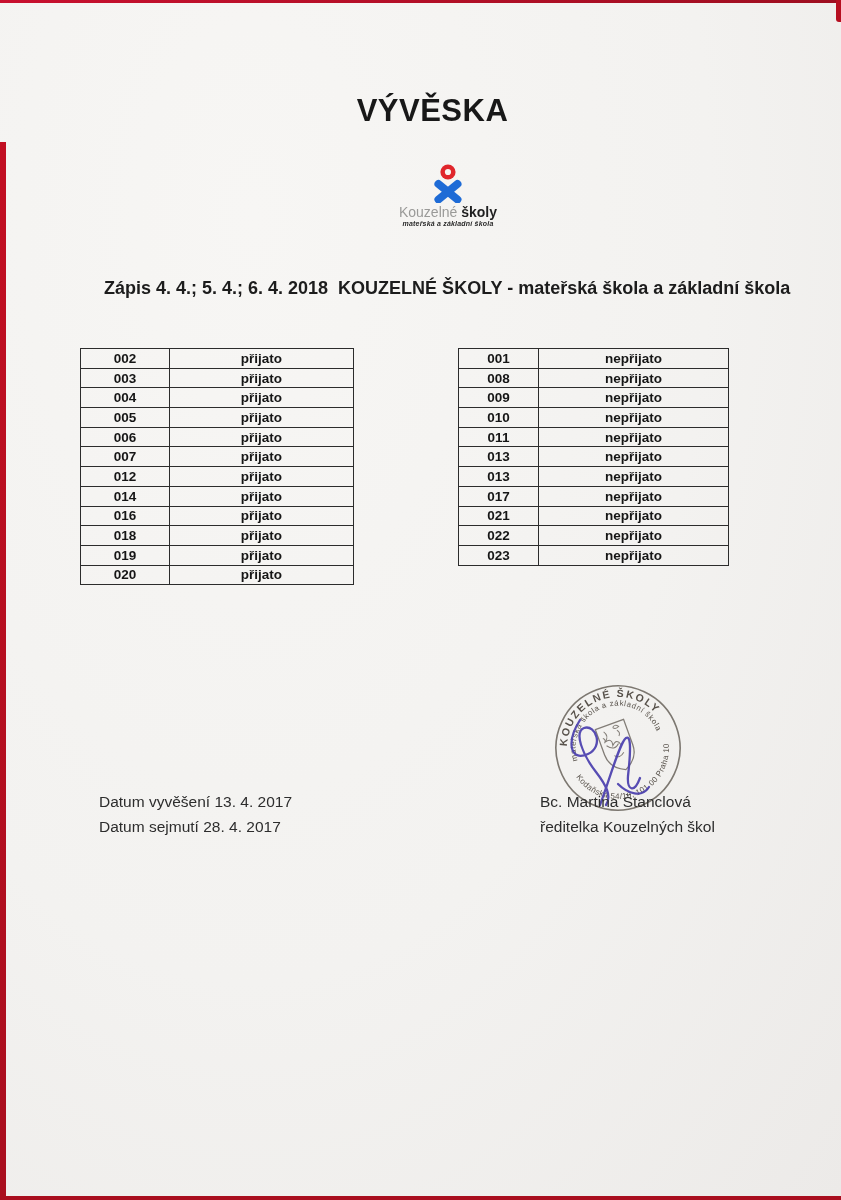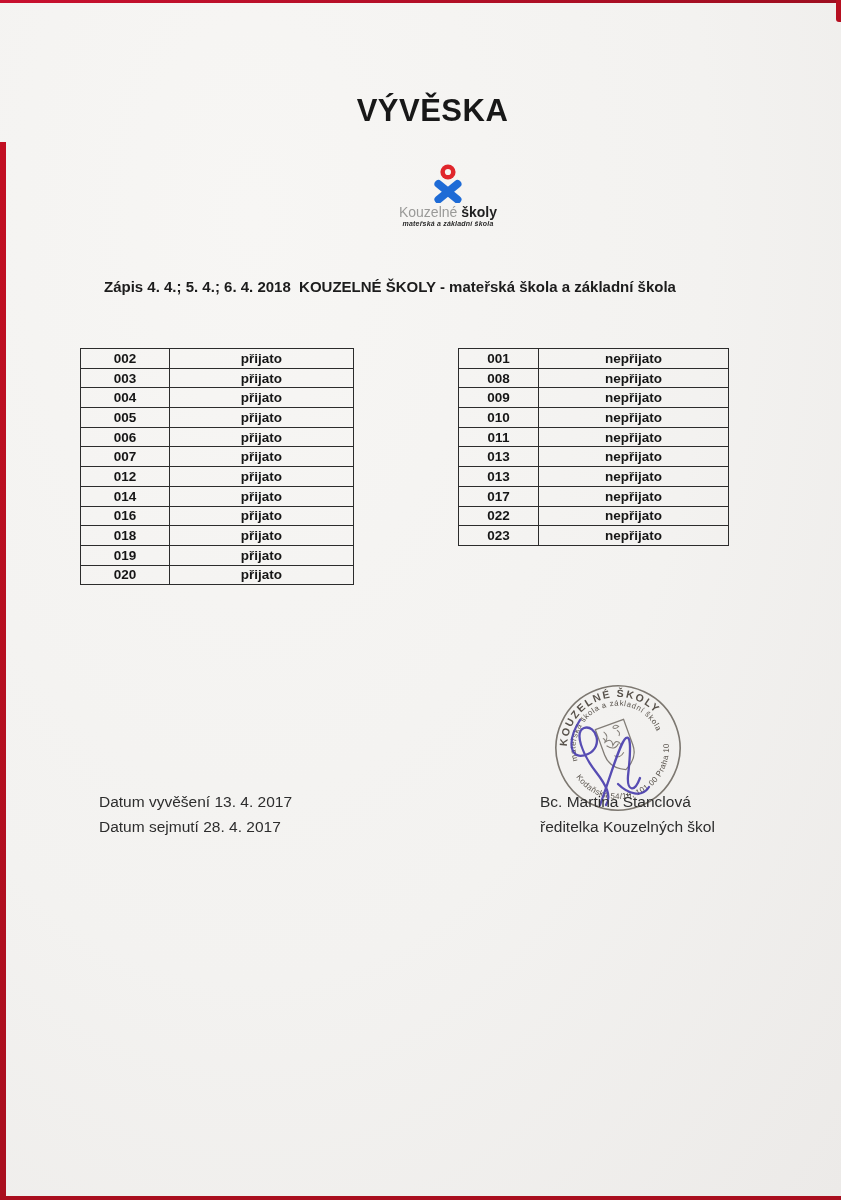--- a/index.html
+++ b/index.html
@@ -16,21 +16,21 @@
 
   .title{position:absolute;top:93px;left:24px;width:817px;text-align:center;
     font-size:31px;font-weight:bold;color:#181818;letter-spacing:.5px;}
 
   .logo{position:absolute;top:163px;left:448px;transform:translateX(-50%);text-align:center;}
   .logo-icon svg{display:block;margin:0 auto 2px auto;}
   .logo-name{font-size:14px;line-height:15px;color:#9a9a98;white-space:nowrap;}
   .logo-name b{color:#1f1f1f;margin-top:46px;}
   .logo-tagline{font-size:7px;font-weight:bold;font-style:italic;color:#2a2a2a;letter-spacing:.2px;}
 
-  .subtitle{position:absolute;top:278px;left:104px;font-size:15px;font-weight:bold;color:#1c1c1c;white-space:pre;}
+  .subtitle{position:absolute;top:278px;left:104px;font-size:18px;font-weight:bold;color:#1c1c1c;white-space:pre;}
 
   table{border-collapse:collapse;background:transparent;}
   td{border:1.6px solid #2c2c2c;font-size:13.5px;font-weight:bold;text-align:center;
      color:#161616;padding:0;height:18.7px;}
   .table-accepted{position:absolute;top:348px;left:80px;}
   .table-rejected{position:absolute;top:348px;left:458px;padding-left:42px;}
   .table-accepted td:first-child{width:88px;}
   .table-accepted td:last-child{width:183px;}
   .table-rejected td:first-child{width:79px;}
   .table-rejected td:last-child{width:189px;}
@@ -143,20 +143,24 @@
       <tr>
         <td>013</td>
         <td>nepřijato</td>
       </tr>
       <tr>
         <td>013</td>
         <td>nepřijato</td>
       </tr>
       <tr>
         <td>017</td>
+        <td>nepřijato</td>
+      </tr>
+      <tr>
+        <td>021</td>
         <td>nepřijato</td>
       </tr>
       <tr>
         <td>022</td>
         <td>nepřijato</td>
       </tr>
       <tr>
         <td>023</td>
         <td>nepřijato</td>
       </tr>

